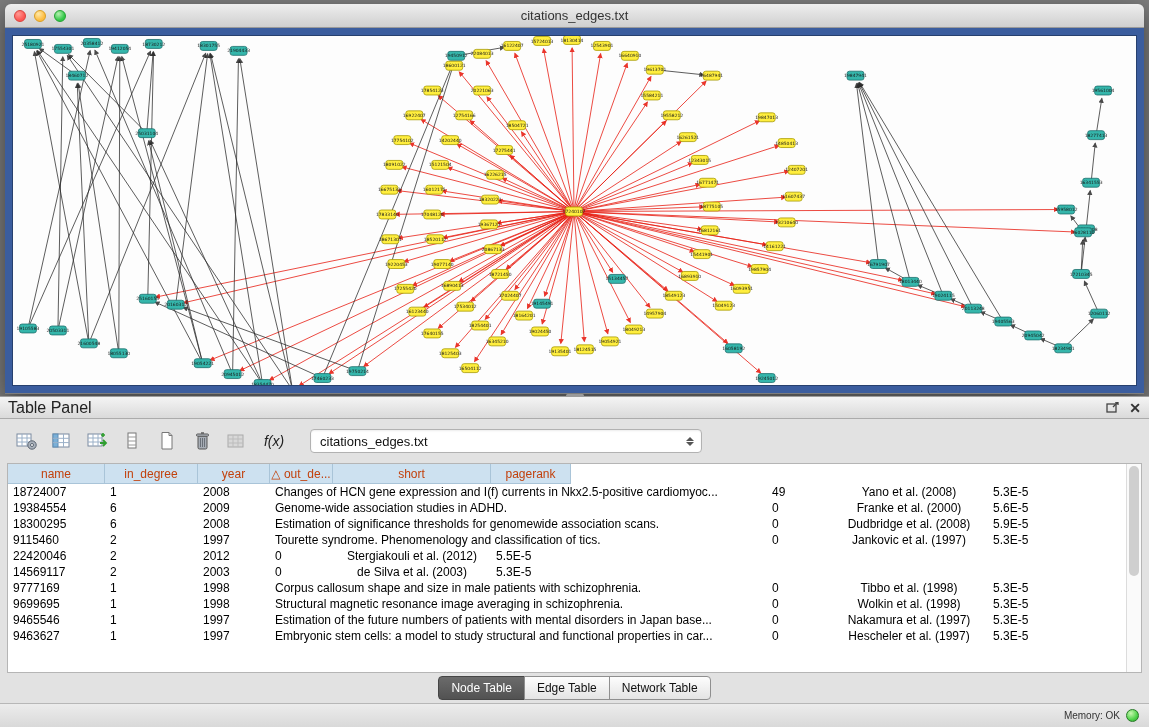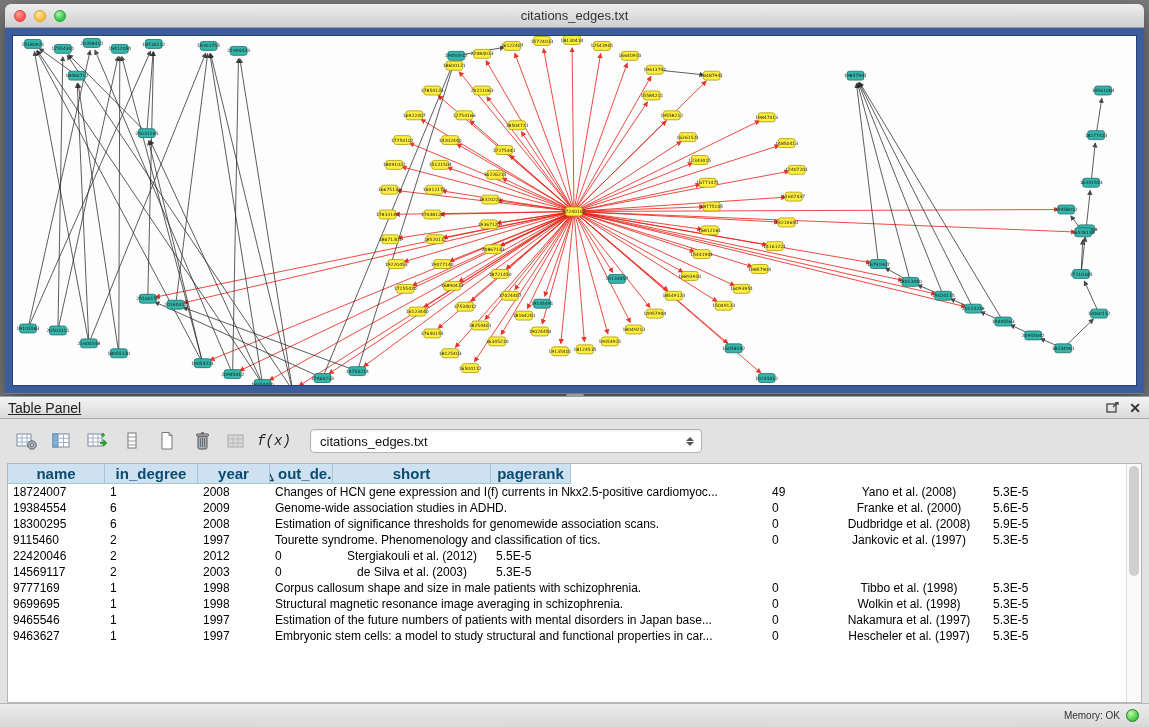--- a/index.html
+++ b/index.html
@@ -26,41 +26,41 @@
   .node-y { fill:#ffee3e; stroke:#a79a00; stroke-width:0.8; }
   .node-c { fill:#35b6ab; stroke:#1c6f6c; stroke-width:0.8; }
   .node-label { font-size:4.5px; fill:#1a1a1a; text-anchor:middle; font-family:"DejaVu Sans", sans-serif; }
   .splitter-handle { position:absolute; left:566px; top:394px; width:18px; height:3px; background:#9a9a9a; border-radius:2px; }
 
   
   .table-panel { position:absolute; left:0; top:396px; width:1149px; height:307px; background:#e2e2e2;
     border-top:1px solid #9c9c9c; display:flex; flex-direction:column; }
   .panel-titlebar { height:22px; background:linear-gradient(#f4f4f4,#dadada); border-bottom:1px solid #ababab;
     display:flex; align-items:center; padding:0 8px; }
-  .panel-title { font-size:14px; color:#222; flex:1;text-decoration:underline; }
+  .panel-title { font-size:16px; color:#222; flex:1; }
   .panel-tools { display:flex; align-items:center; gap:10px; }
   .float-btn, .closex-btn { cursor:default; display:flex; align-items:center; }
   .closex-btn { font-size:14px; font-weight:bold; color:#333; line-height:14px; }
 
   .toolbar { height:44px; display:flex; align-items:center; padding:0 12px; gap:5px; }
   .tool-btn { width:30px; height:28px; display:flex; align-items:center; justify-content:center; border-radius:3px; }
-  .fx-btn { font-family:Liberation Mono, monospace; font-style:italic; font-size:14px; color:#222; width:34px; }
+  .fx-btn { font-family:Liberation Sans, sans-serif; font-style:italic; font-size:14px; color:#222; width:34px; }
   .combo { margin-left:14px; width:392px; height:24px; background:#fff; border:1px solid #b2b2b2; border-radius:4px;
     display:flex; align-items:center; padding-left:9px; font-size:13px; color:#111;
     box-shadow:inset 0 1px 2px rgba(0,0,0,.08); }
   .combo-arrows { margin-left:auto; width:18px; display:flex; flex-direction:column; align-items:center; gap:1px; padding-right:4px; }
   .combo-arrows span { width:0; height:0; border-left:4px solid transparent; border-right:4px solid transparent; }
   .arr-up { border-bottom:4px solid #555; }
   .arr-dn { border-top:4px solid #555; }
 
   .table-area { flex:1; margin:0 7px; background:#fff; border:1px solid #b5b5b5; position:relative; overflow:hidden; }
   .thead { display:flex; height:20px; }
   .hcell { background:#cde1f0; border-right:1px solid #a9c4d8; border-bottom:1px solid #a9c4d8;
-    display:flex; align-items:center; justify-content:center; font-size:15px; color:#0c4a6e;
-    white-space:nowrap; overflow:hidden;font-weight:bold; }
+    display:flex; align-items:center; justify-content:center; font-size:12px; color:#c2410c;
+    white-space:nowrap; overflow:hidden; }
   .trow { display:flex; height:16px; }
   .tcell { font-size:12px; color:#000; line-height:16px; white-space:nowrap; overflow:hidden; padding:0 5px; }
   .c0{width:97px}.c1{width:93px}.c2{width:72px}.c3{width:497px}.c4{width:63px}.c5{width:158px;text-align:center;justify-content:center}.c6{width:80px}
   .vscroll { position:absolute; right:0; top:0; bottom:0; width:15px; background:#fafafa; border-left:1px solid #dcdcdc; }
   .vthumb { position:absolute; top:2px; left:2px; width:10px; height:110px; background:#cfcfcf; border-radius:5px; }
 
   .tabs-bar { height:30px; display:flex; align-items:center; justify-content:center; }
   .tab-btn { font-size:12px; padding:4px 12px; border:1px solid #8f8f8f; margin-left:-1px;
     background:linear-gradient(#fdfdfd,#e4e4e4); color:#111; }
   .tab-btn:first-child { border-radius:4px 0 0 4px; margin-left:0; }
@@ -866,20 +866,25 @@
             <div class="tcell c4">0</div>
             <div class="tcell c5">Hescheler et al. (1997)</div>
             <div class="tcell c6">5.3E-5</div>
           </div>
         </div>
       <div class="vscroll">
         <div class="vthumb"></div>
       </div>
     </div>
 
+    <div class="tabs-bar">
+      <span class="tab-btn active">Node Table</span>
+      <span class="tab-btn">Edge Table</span>
+      <span class="tab-btn">Network Table</span>
+    </div>
   </div>
 
   <div class="statusbar">
     <span class="mem-label">Memory: OK</span>
     <span class="mem-dot"></span>
   </div>
 
 </div>
 
 </body></html>

